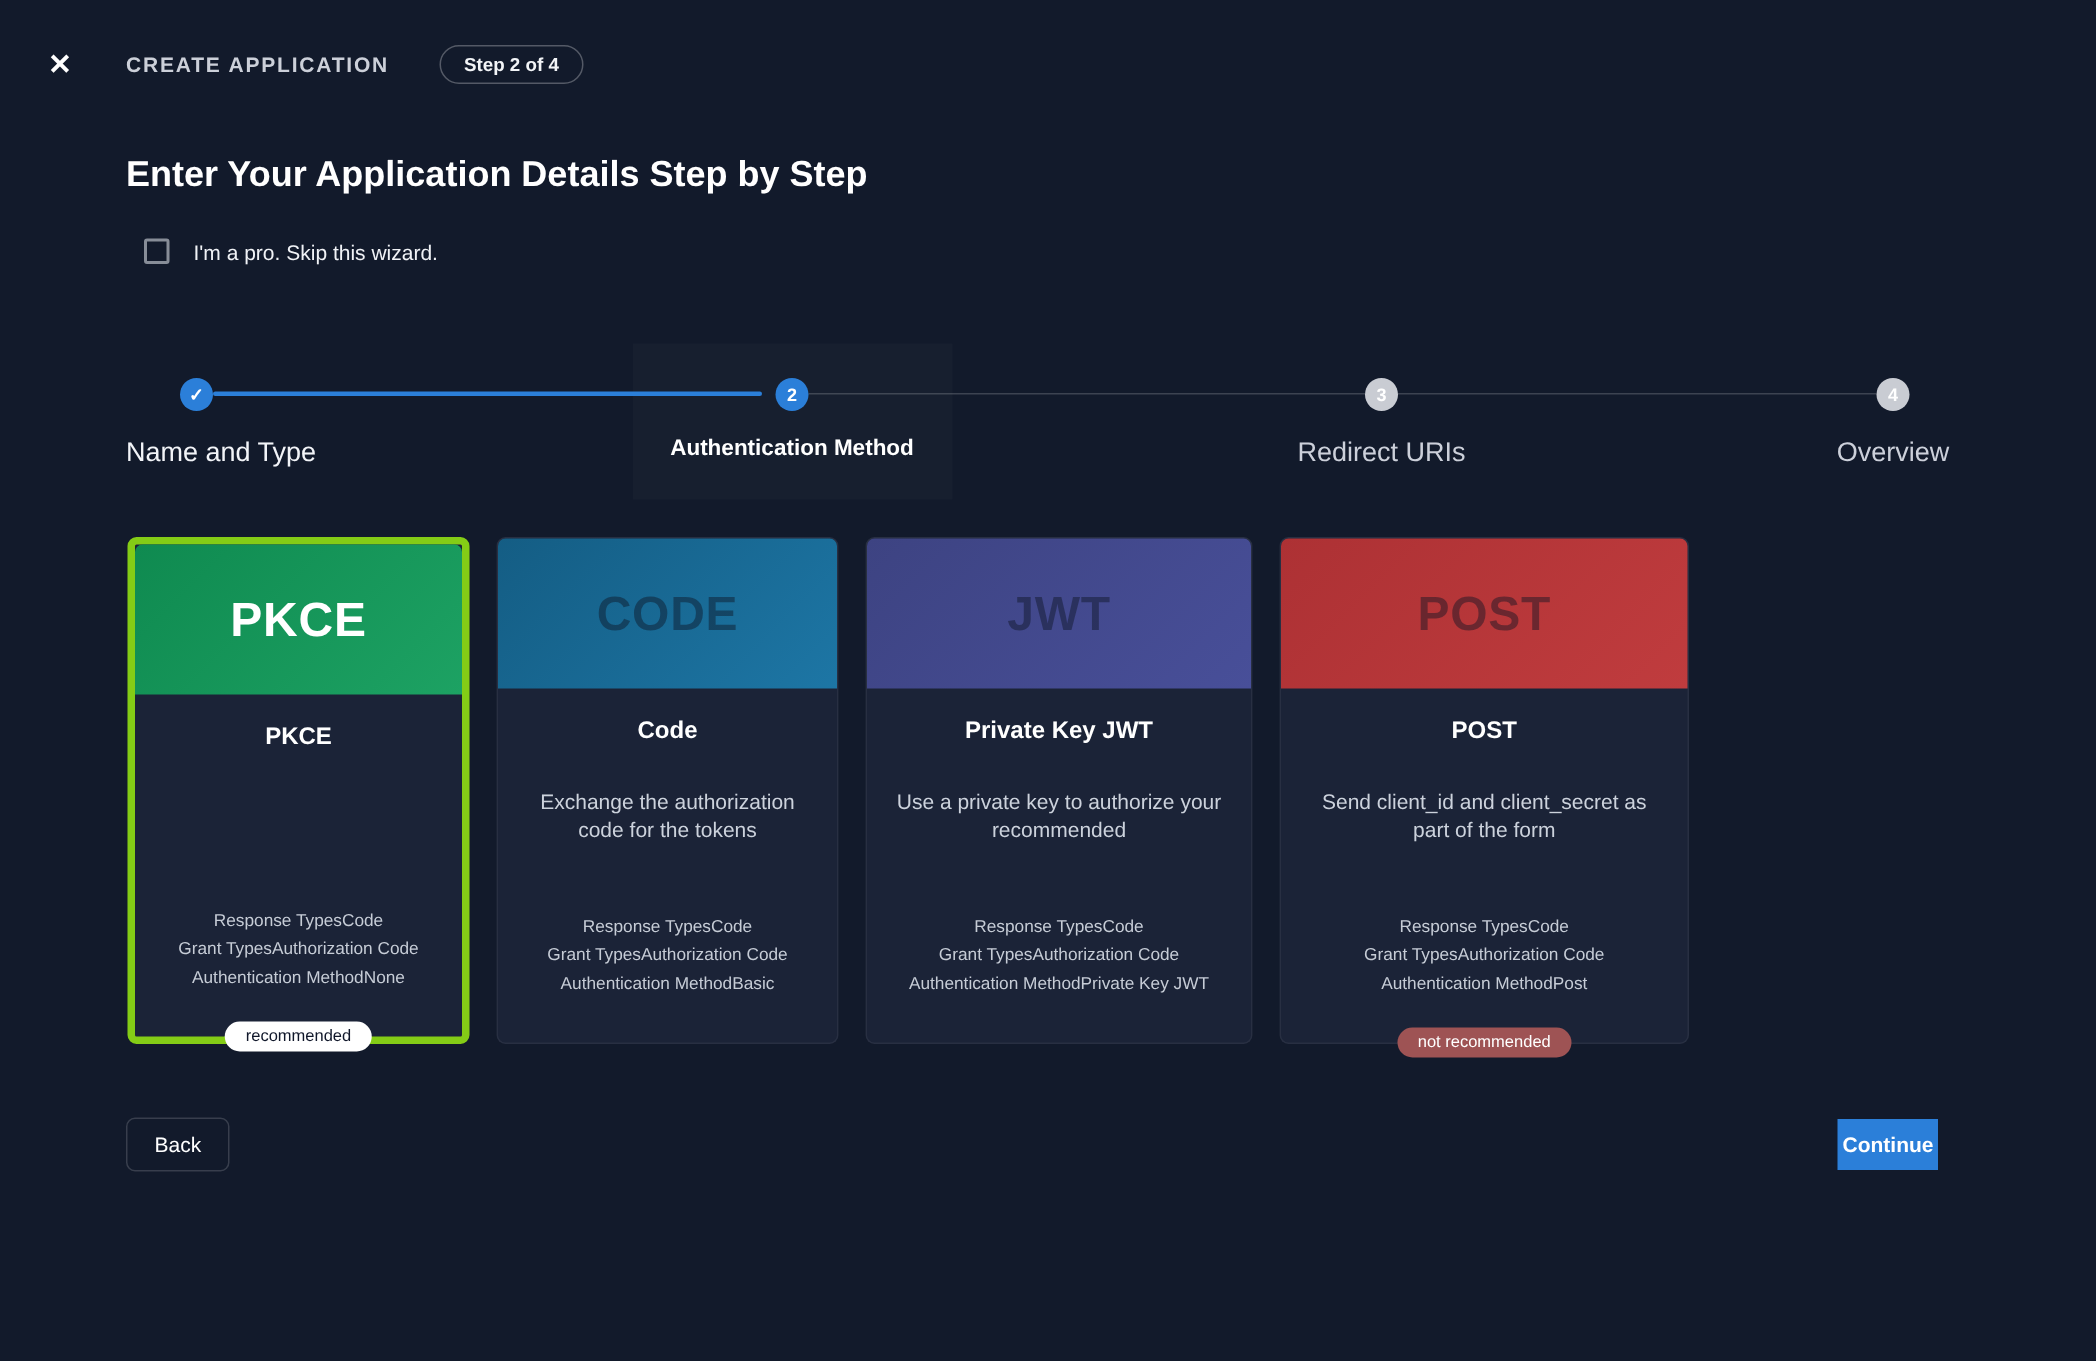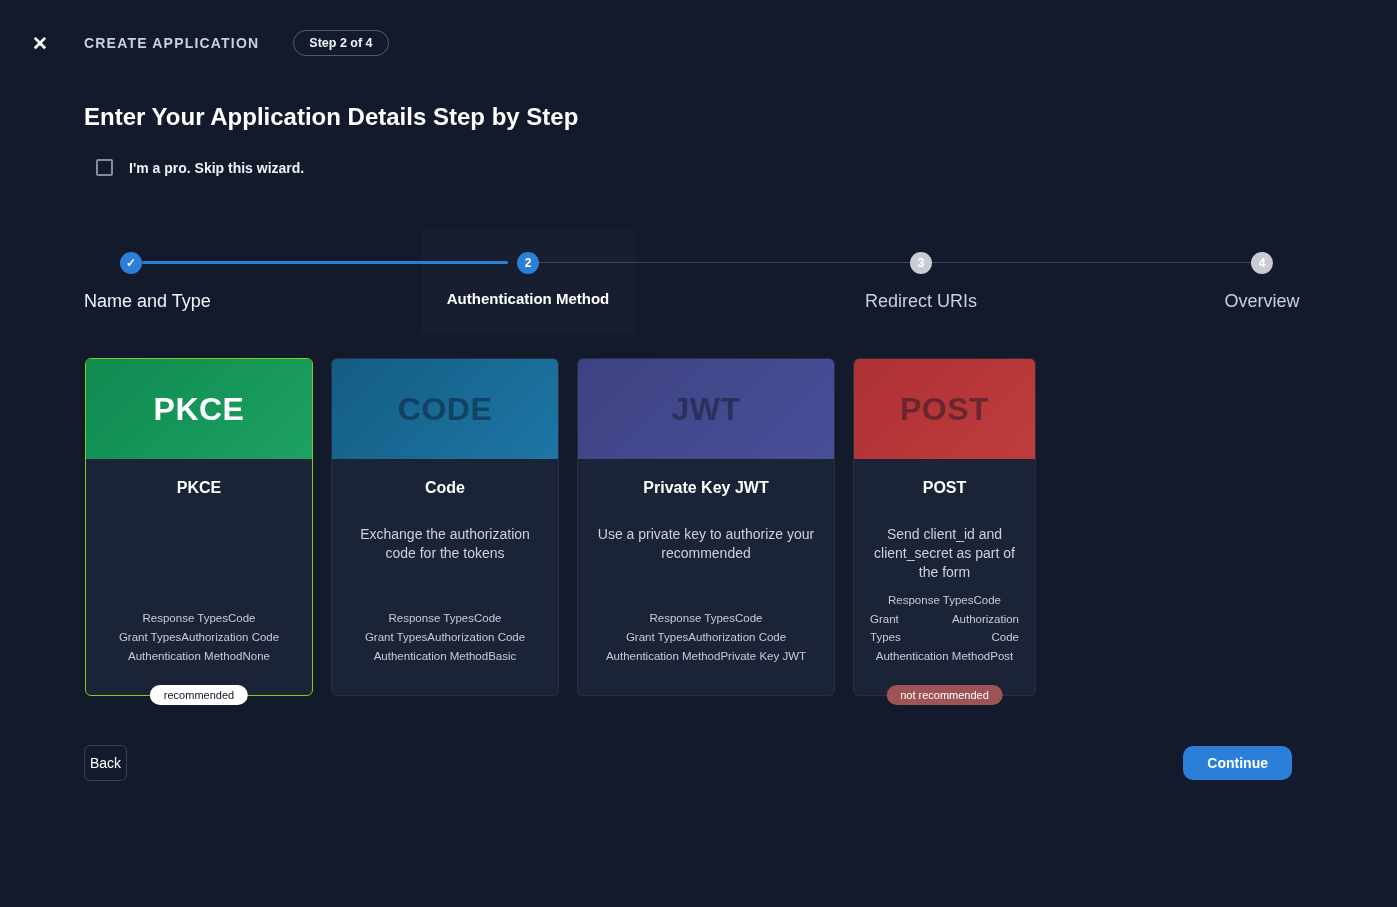--- a/index.html
+++ b/index.html
@@ -42,21 +42,21 @@
   .skip-row {
     margin: 28px 0 0 96px;
     display: flex; align-items: center; gap: 16px;
     cursor: pointer;
   }
   .checkbox {
     width: 17px; height: 17px;
     border: 2px solid #878d98; border-radius: 2px;
     background: transparent;
   }
-  .skip-label { font-size: 14px; font-weight: 700; color: #f0f2f6; }
+  .skip-label { font-size: 14px; font-weight: 400; color: #f0f2f6; }
   
   .stepper {
     position: relative;
     margin: 53px 0 0 84px;
     width: 1229px; height: 104px;
   }
   .step-highlight {
     position: absolute; left: 338px; top: 0;
     width: 213px; height: 104px;
     background: rgba(255,255,255,0.025);
@@ -96,22 +96,22 @@
     border: 1px solid rgba(255,255,255,0.06);
     border-radius: 6px;
     height: 338px;
     display: flex; flex-direction: column;
     cursor: pointer;
     overflow: visible;
   }
   .method-card:nth-child(1) { width: 228px; }
   .method-card:nth-child(2) { width: 228px; }
   .method-card:nth-child(3) { width: 258px; }
-  .method-card:nth-child(4) { width: 183px; }
-  .method-card.selected { border: 1px solid #84cc16; }
+  .method-card:nth-child(4) { width: 273px; }
+  .method-card.selected { border: 5px solid #84cc16; }
   .banner {
     height: 100px; flex: 0 0 100px;
     border-radius: 5px 5px 0 0;
     display: flex; align-items: center; justify-content: center;
   }
   .banner-title {
     font-size: 32px; font-weight: 700;
     color: rgba(13,20,36,0.45);
     letter-spacing: 0.5px;
   }
@@ -148,28 +148,28 @@
   .footer-row {
     margin: 49px 0 0 84px;
     width: 1208px;
     display: flex; justify-content: space-between; align-items: center;
   }
   .back-btn {
     background: transparent;
     border: 1px solid rgba(255,255,255,0.16);
     border-radius: 6px;
     color: #ffffff; font-size: 14px; font-weight: 400;
-    padding: 9px 5px; cursor: pointer;
+    padding: 9px 18px; cursor: pointer;
     font-family: "Liberation Sans", sans-serif;
   }
   .continue-btn {
     background: #2b7fd9; border: none;
-    border-radius: 10px;
+    border-radius: 0;
     color: #ffffff; font-size: 14px; font-weight: 700;
-    padding: 9px 24px; cursor: pointer;
+    padding: 9px 3px; cursor: pointer;
     font-family: "Liberation Sans", sans-serif;
   }
 </style>
 </head>
 <body>
 
 <div class="topbar">
   <div class="close-btn">✕</div>
   <div class="topbar-title">CREATE APPLICATION</div>
   <div class="step-pill">Step 2 of 4</div>

